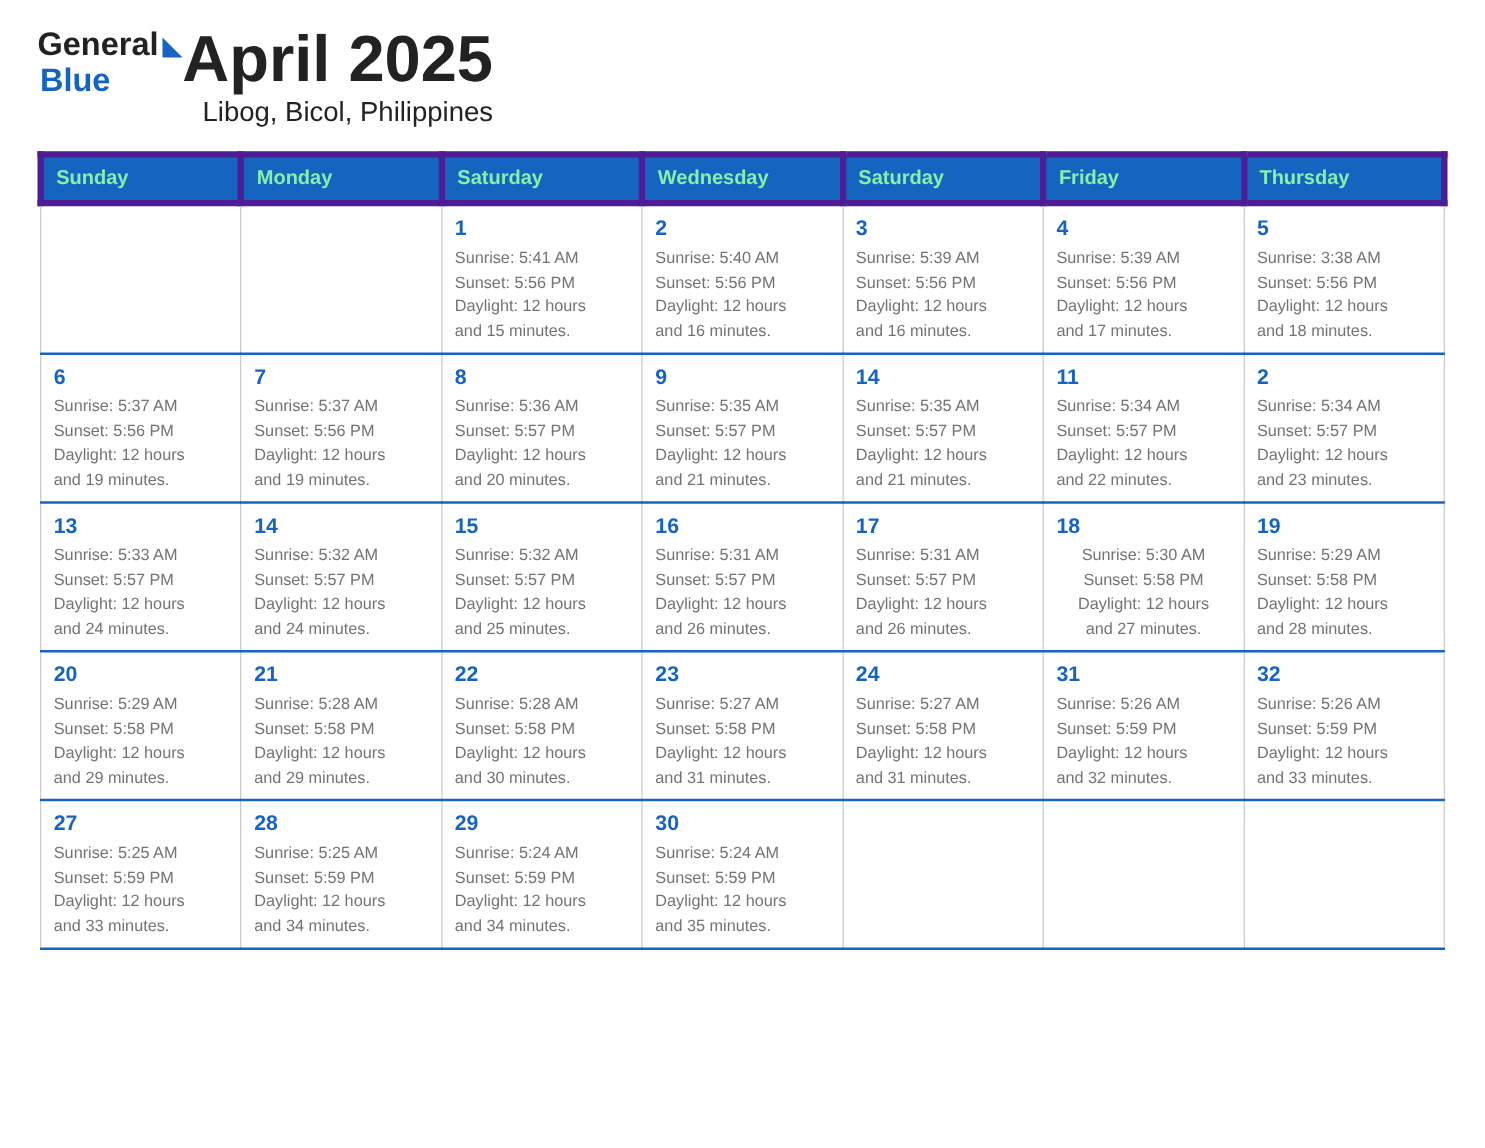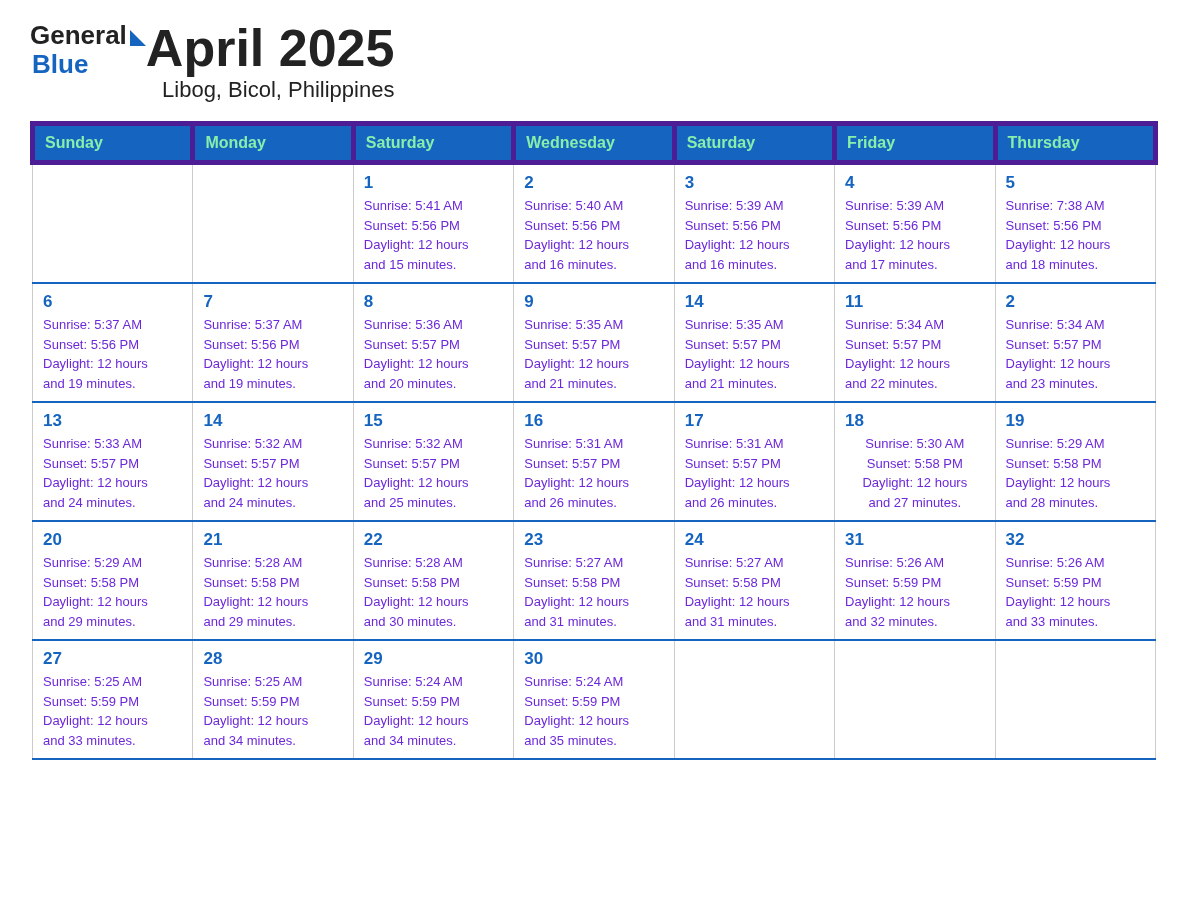--- a/index.html
+++ b/index.html
@@ -63,21 +63,21 @@
     }
     .calendar tbody tr td .day-num {
       font-size: 17px;
       font-weight: bold;
       color: #1565c0;
       display: block;
       margin-bottom: 3px;
     }
     .calendar tbody tr td .day-info {
       font-size: 13px;
-      color: #6d28d9;
+      color: #737373;
       line-height: 1.5;
     }
     .calendar tbody tr {
       border-bottom: 2px solid #1565c0;
     }
     .calendar tbody tr td.empty {
       background: #fff;
     }
   </style>
 </head>
@@ -138,21 +138,21 @@
         </td>
         <td>
           <span class="day-num">4</span>
           <div class="day-info" style="white-space: pre-line;">Sunrise: 5:39 AM
 Sunset: 5:56 PM
 Daylight: 12 hours
 and 17 minutes.</div>
         </td>
         <td>
           <span class="day-num">5</span>
-          <div class="day-info" style="white-space: pre-line;">Sunrise: 7:38 AM
+          <div class="day-info" style="white-space: pre-line;">Sunrise: 3:38 AM
 Sunset: 5:56 PM
 Daylight: 12 hours
 and 18 minutes.</div>
         </td>
       </tr>
       <tr>
         <td>
           <span class="day-num">6</span>
           <div class="day-info" style="white-space: pre-line;">Sunrise: 5:37 AM
 Sunset: 5:56 PM

